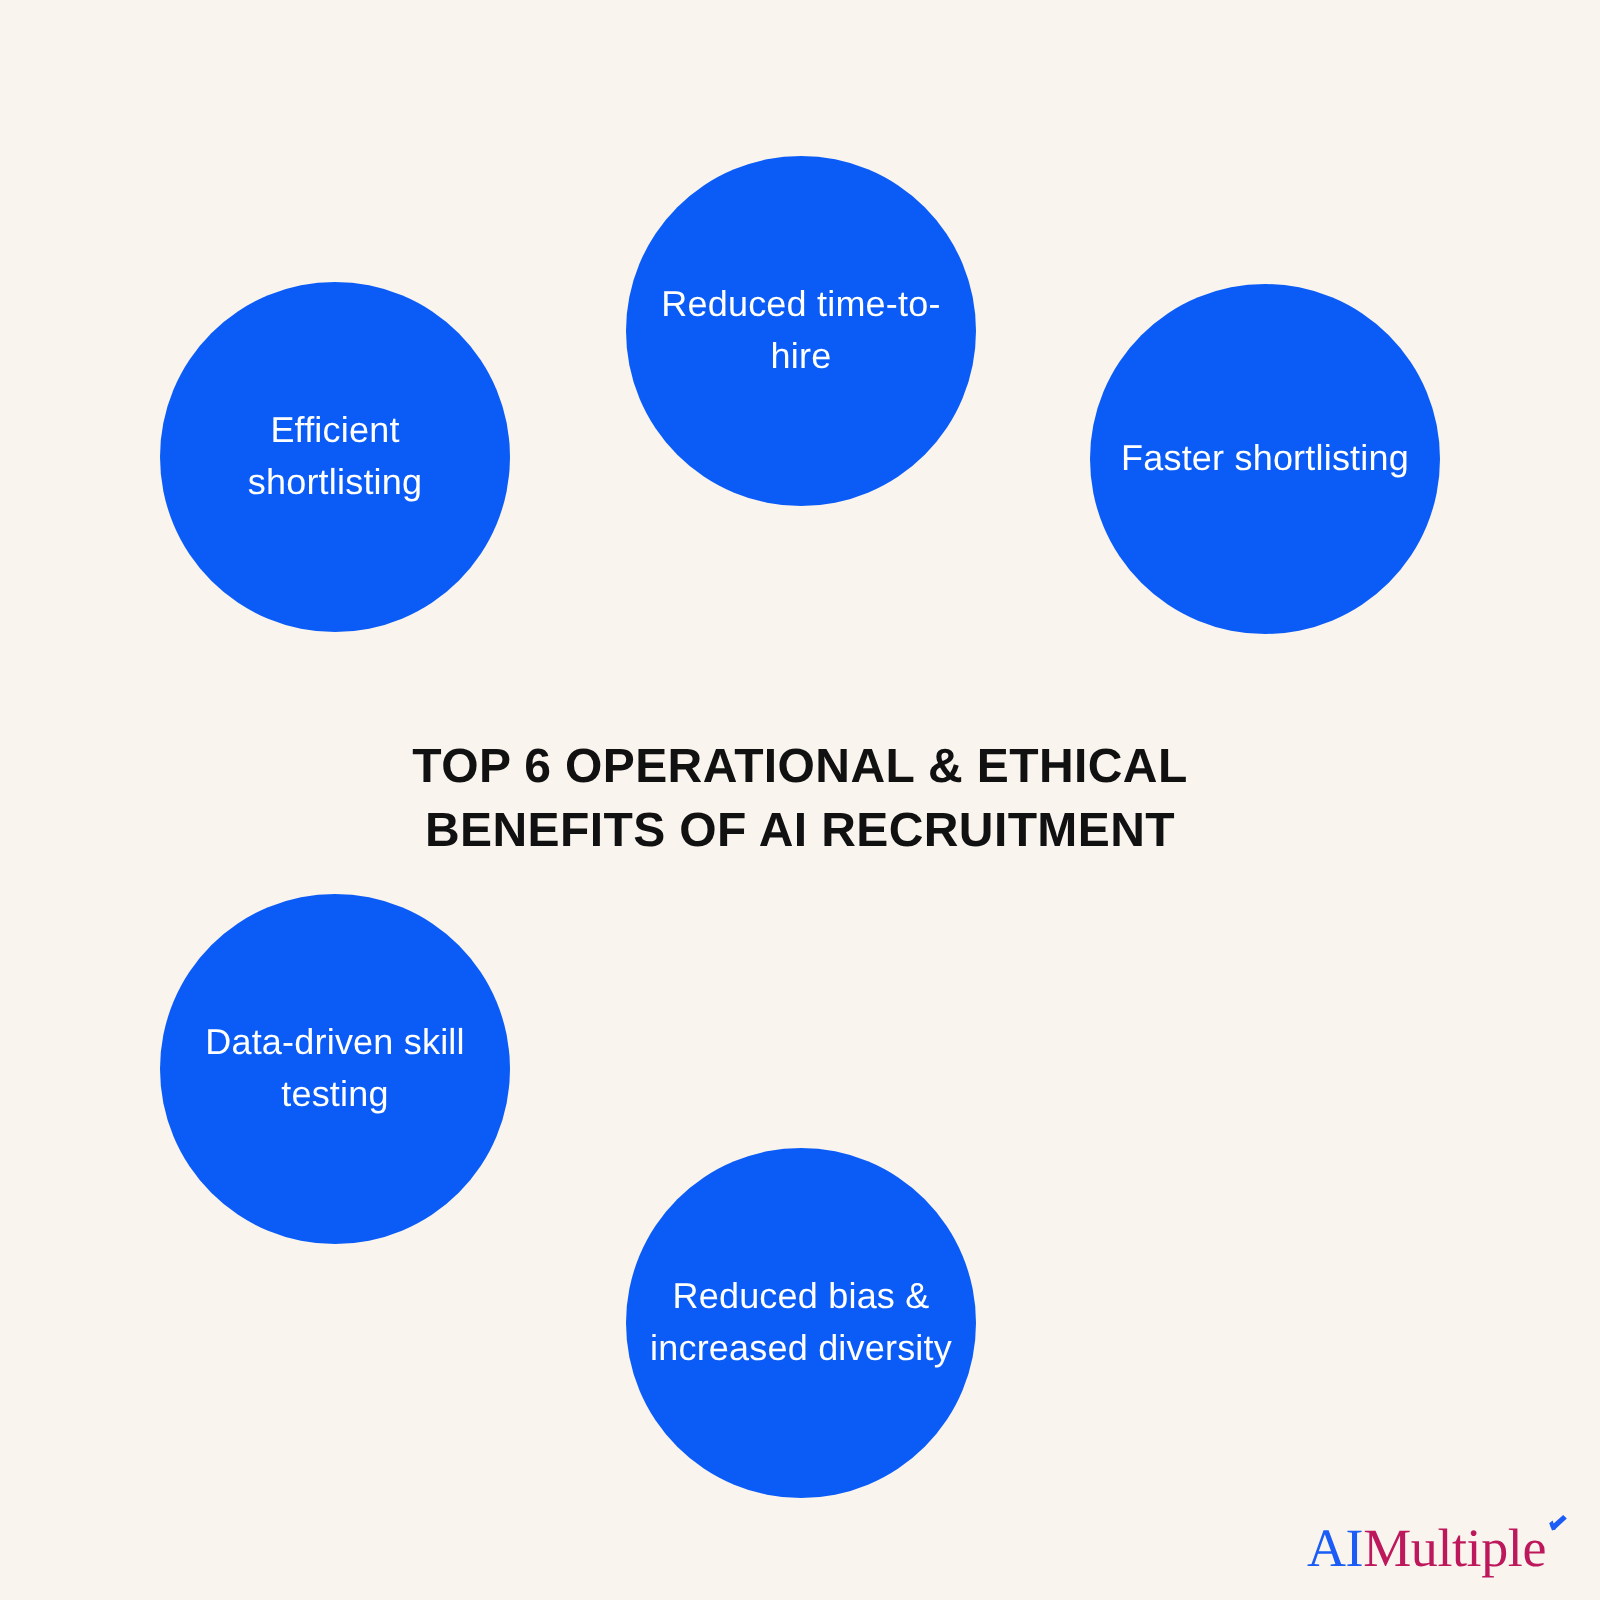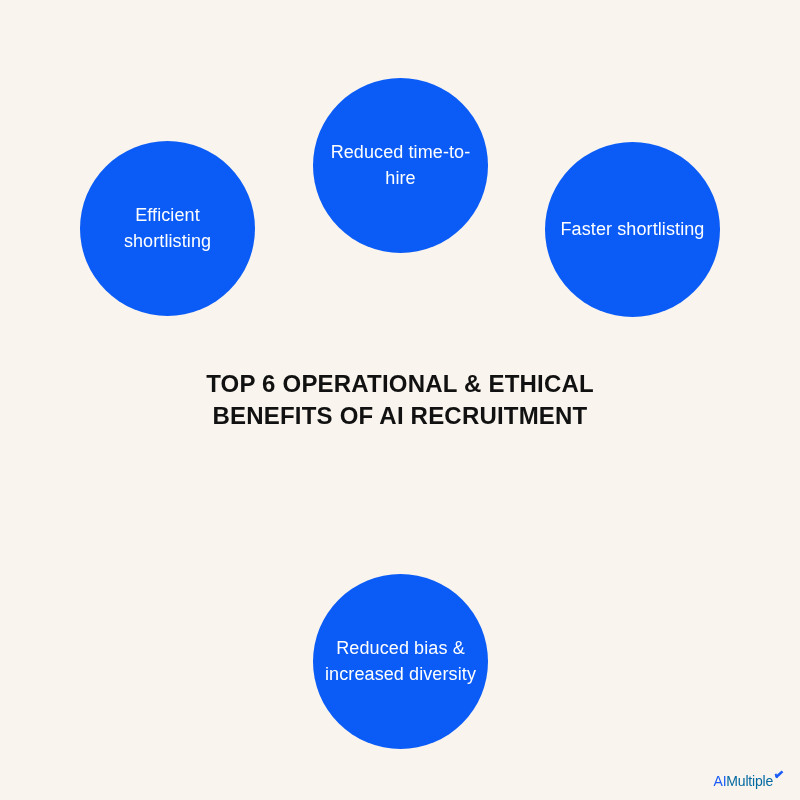--- a/index.html
+++ b/index.html
@@ -66,31 +66,31 @@
     letter-spacing: 0.2px;
     white-space: pre-line;
   }
 
   #brand-logo {
     position: absolute;
     right: 16px;
     bottom: 12px;
     display: flex;
     align-items: flex-start;
-    font-family: Liberation Sans, sans-serif;
-    font-size: 14px;
+    font-family: Liberation Serif, serif;
+    font-size: 27px;
     line-height: 1;
     letter-spacing: -0.2px;
   }
   #brand-ai {
     color: #1a5cf5;
     font-weight: normal;
   }
   #brand-multiple {
-    color: #0369a1;
+    color: #be185d;
     font-weight: normal;
   }
   #brand-tick {
     position: relative;
     width: 10px;
     height: 14px;
     margin-left: 1px;
     top: -4px;
   }
   #brand-tick svg { display: block; }
@@ -107,20 +107,24 @@
 
   <div class="bubble" id="bubble-1">
     <span class="bubble-label">Efficient
 shortlisting</span>
   </div>
 
   <div class="bubble" id="bubble-3">
     <span class="bubble-label">Faster shortlisting</span>
   </div>
 
+  <div class="bubble" id="bubble-4">
+    <span class="bubble-label">Data-driven skill
+testing</span>
+  </div>
 
   <div class="bubble" id="bubble-5">
     <span class="bubble-label">Reduced bias &amp;
 increased diversity</span>
   </div>
 
 
   <div id="center-title">TOP 6 OPERATIONAL &amp; ETHICAL
 BENEFITS OF AI RECRUITMENT</div>
 

